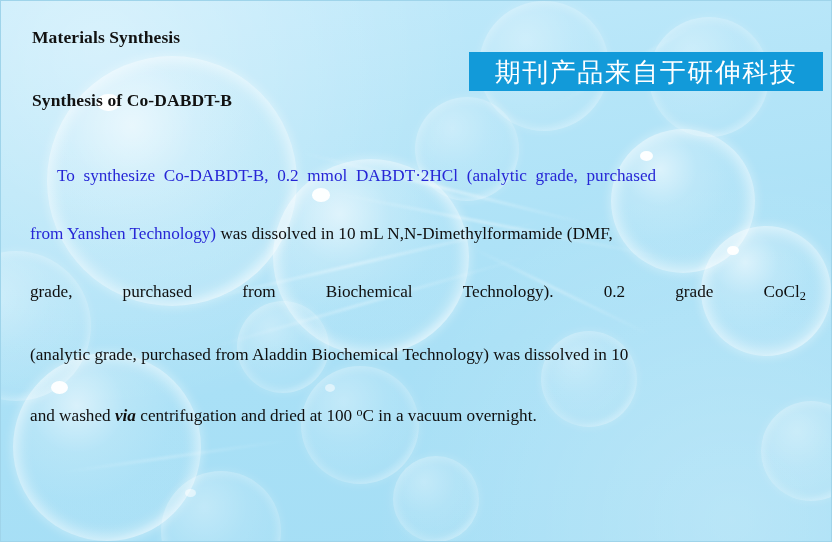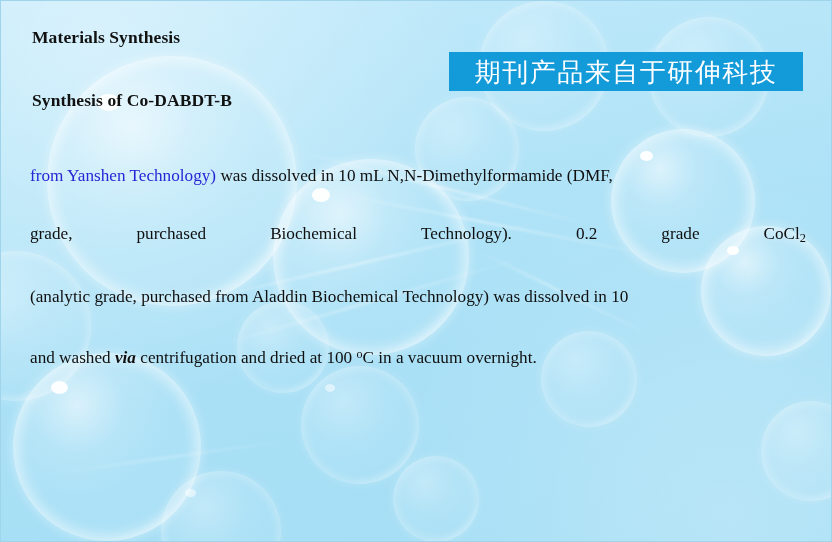--- a/index.html
+++ b/index.html
@@ -107,21 +107,21 @@
     color: #111111;
     letter-spacing: 0.1px;
     white-space: nowrap;
   }
   #heading-1 { left: 31px; top: 26px; }
   #heading-2 { left: 31px; top: 89px; }
 
   
   #banner {
     position: absolute;
-    left: 448px;
+    left: 468px;
     top: 51px;
     width: 354px;
     height: 39px;
     background: #129ad9;
     display: flex;
     align-items: center;
     justify-content: center;
   }
   #banner .banner-text {
     color: #ffffff;
@@ -202,28 +202,32 @@
     <div class="heading" id="heading-1">Materials Synthesis</div>
 
     <div class="heading" id="heading-2">Synthesis of Co-DABDT-B</div>
 
     <div id="banner">
       <span class="banner-text">期刊产品来自于研伸科技</span>
     </div>
 
     <div id="paragraph">
 
+      <span class="ln just">
+        <span class="blue"><span class="indent"></span><span>To  synthesize  Co-DABDT-B,  0.2  mmol  DABDT·2HCl  (analytic  grade,  purchased</span></span>
+      </span>
 
       <span class="ln">
         <span class="blue">from Yanshen Technology)</span><span> was  dissolved  in  10  mL  N,N-Dimethylformamide  (DMF,</span>
       </span>
 
       <span class="ln just">
           <span>grade,</span>
           <span>purchased</span>
+          <span>from</span>
           <span>Biochemical</span>
           <span>Technology).</span>
           <span>0.2</span>
           <span>grade</span>
           <span><span>CoCl</span><span class="sub">2</span></span>
       </span>
 
       <span class="ln">
         <span>(analytic grade, purchased from Aladdin Biochemical Technology) was dissolved in 10</span>
       </span>

